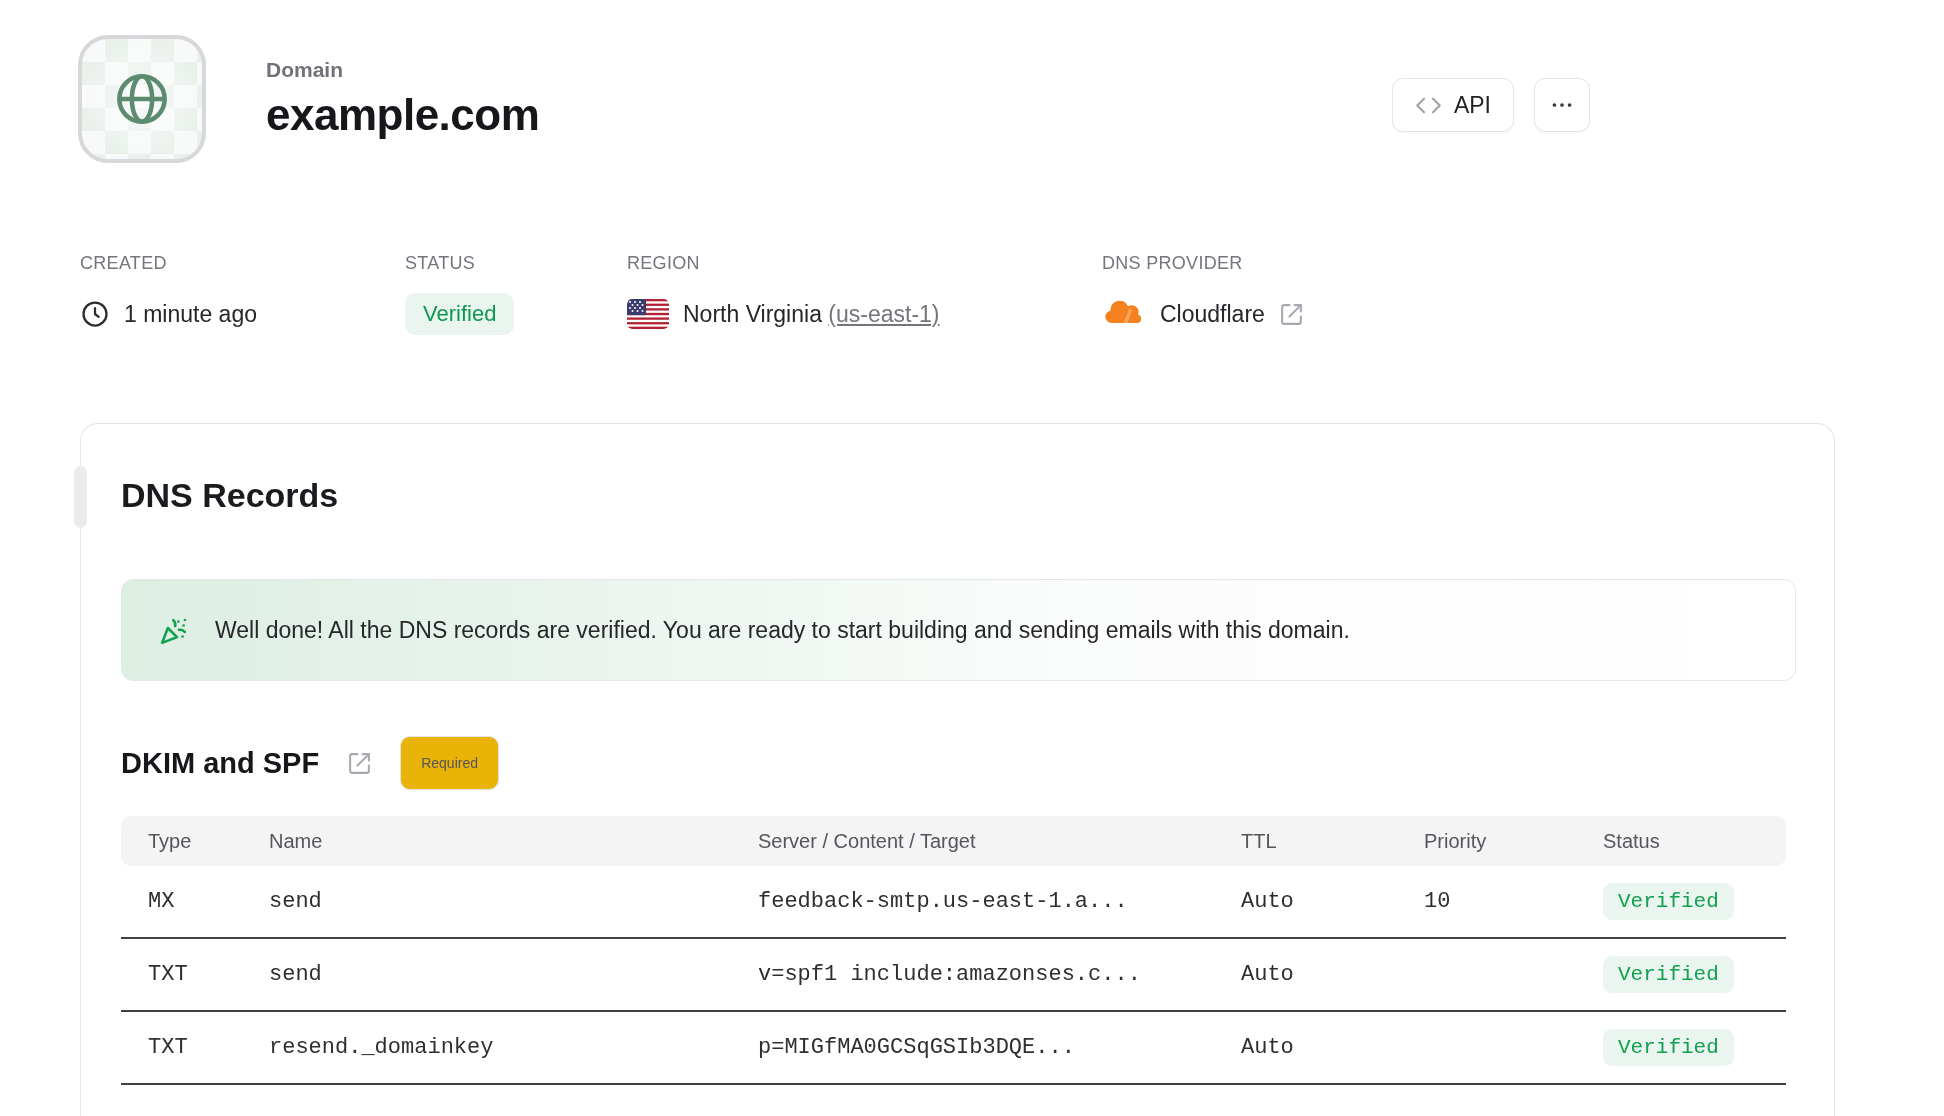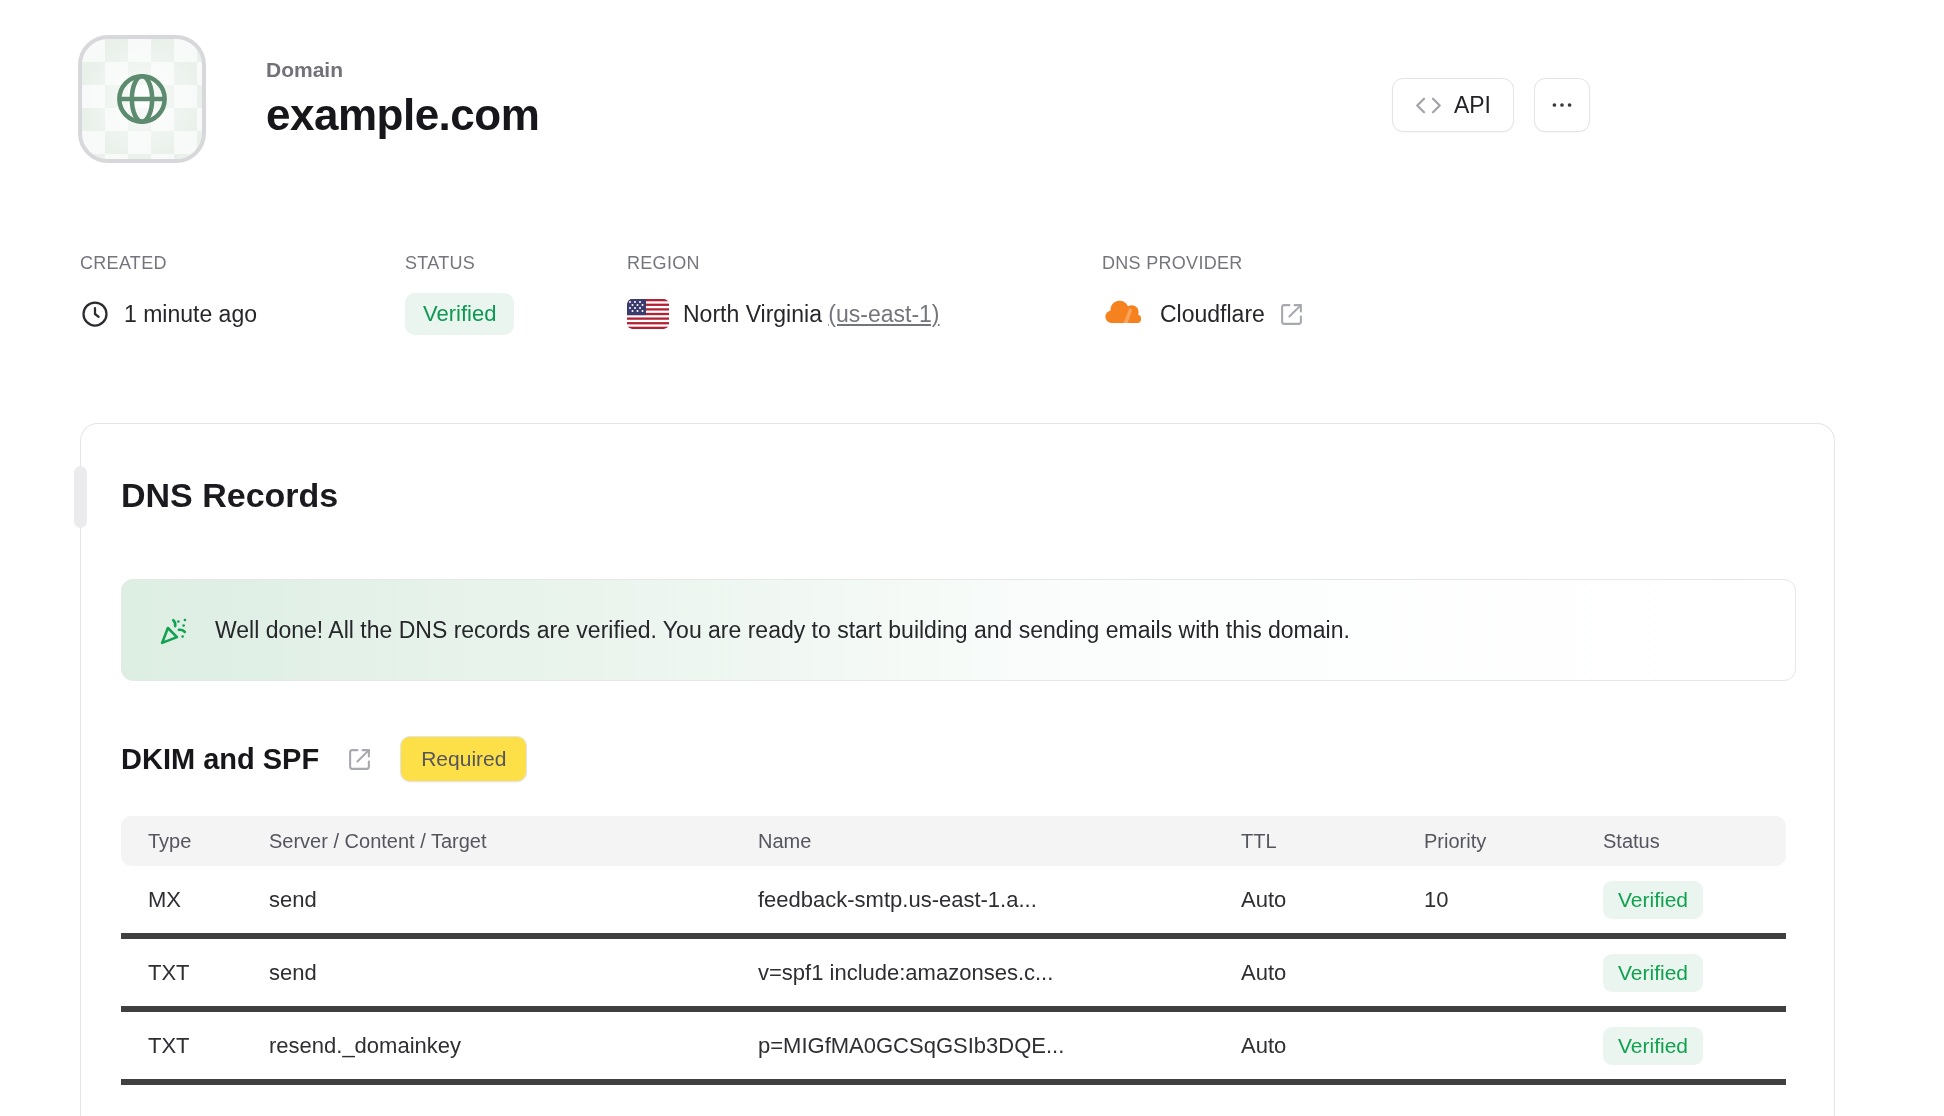--- a/index.html
+++ b/index.html
@@ -81,38 +81,38 @@
     display: flex; align-items: center; gap: 24px; padding: 0 36px;
     font-size: 23px; color: #26262b;
   }
   .section-head {
     position: absolute; left: 40px; top: 312px;
     display: flex; align-items: center; gap: 28px;
   }
   .section-title { font-size: 29px; font-weight: 700; color: #17171b; }
   .badge-outline {
     display: inline-flex; align-items: center;
-    border: 1px solid #e4e4e7; border-radius: 10px; background: #fde047;
-    padding: 10px 20px; font-size: 21px; color: #55555e;
+    border: 1px solid #e4e4e7; border-radius: 10px; background: #eab308;
+    padding: 18px 20px; font-size: 14px; color: #55555e;
     box-shadow: 0 1px 2px rgba(0,0,0,.04);
   }
 
   
   .table { position: absolute; left: 40px; top: 392px; width: 1665px; }
   .t-row {
     display: grid;
     grid-template-columns: 121px 489px 483px 183px 179px 1fr;
     align-items: center;
     padding-left: 27px;
   }
   .t-head {
     height: 50px; background: #f4f4f5; border-radius: 10px;
     color: #55555e; font-size: 20px;
   }
-  .t-body { height: 73px; border-bottom: 6px solid #404040; font-size: 22px; color: #2e2e33; }
+  .t-body { height: 73px; border-bottom: 2px solid #404040; font-size: 22px; color: #2e2e33; font-family: Liberation Mono, monospace; }
   .t-badge {
     display: inline-flex; align-items: center; justify-self: start;
     background: #e9f5ee; color: #12a150;
     border-radius: 9px; padding: 7px 15px; font-size: 21px;
   }
 
   .icon { flex: 0 0 auto; display: block; }
 </style>
 </head>
 <body>
@@ -247,22 +247,22 @@
         <path d="M15 3h6v6"></path>
           <path d="M10 14 21 3"></path>
           <path d="M21 14v5a2 2 0 0 1-2 2H5a2 2 0 0 1-2-2V5a2 2 0 0 1 2-2h5"></path>
       </svg>
       <span class="badge-outline">Required</span>
     </div>
 
     <div class="table">
       <div class="t-row t-head">
         <span>Type</span>
+        <span>Name</span>
         <span>Server / Content / Target</span>
-        <span>Name</span>
         <span>TTL</span>
         <span>Priority</span>
         <span>Status</span>
       </div>
 
       <div class="t-row t-body">
         <span>MX</span>
         <span>send</span>
         <span>feedback-smtp.us-east-1.a...</span>
         <span>Auto</span>

